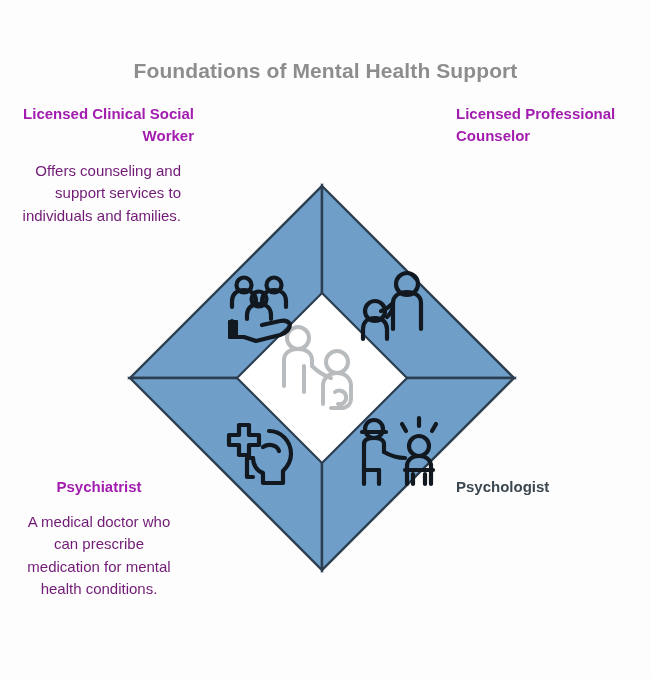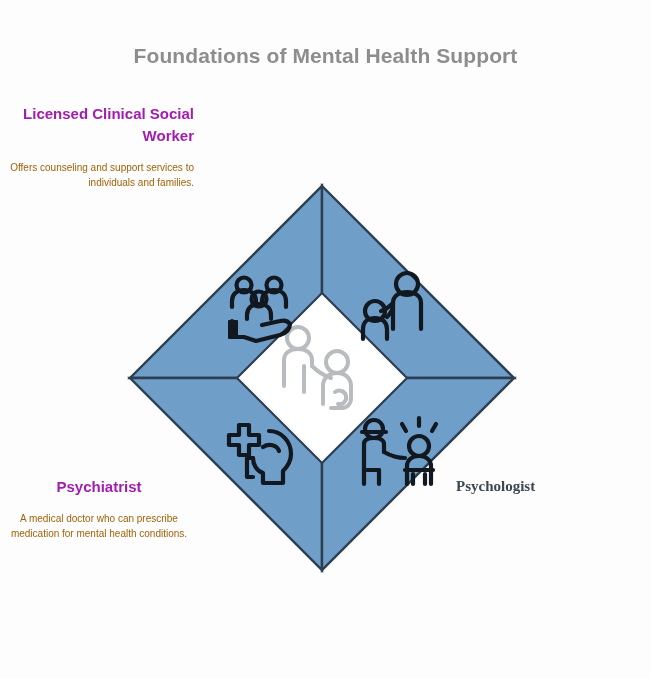--- a/index.html
+++ b/index.html
@@ -12,21 +12,21 @@
     height: 679px;
     position: relative;
     font-family: "Liberation Sans", sans-serif;
     background: #fdfdfd;
     overflow: hidden;
   }
 
   
   .page-title {
     position: absolute;
-    top: 44px;
+    top: 59px;
     left: 0;
     width: 651px;
     text-align: center;
     font-size: 21px;
     font-weight: bold;
     color: #8d8d8d;
     letter-spacing: 0.1px;
   }
 
   
@@ -36,27 +36,26 @@
   }
   .block-heading {
     font-size: 15px;
     font-weight: bold;
     color: #a21caf;
     line-height: 1.45;
     margin: 0 0 13px 0;
   }
   .block-heading.is-active {
     color: #3a4750;
-    font-family: Liberation Serif, serif;
   }
   .block-body {
-    font-size: 10px;
-    color: #a16207;
+    font-size: 15px;
+    color: #701a75;
     line-height: 1.5;
-    margin: 0;
+    margin: 13px;
   }
 
   #block-top-left  { top: 103px; left: 4px;   text-align: right; }
   #block-top-right { top: 103px; left: 456px; text-align: left;  }
   #block-bottom-left  { top: 476px; left: 4px;   text-align: center; }
   #block-bottom-right { top: 476px; left: 456px; text-align: left;  }
 
   
   .diagram {
     position: absolute;
@@ -164,20 +163,21 @@
     </g>
   </svg>
 </div>
 
 <div class="text-block" id="block-top-left">
   <div class="block-heading">Licensed Clinical Social Worker</div>
   <div class="block-body">Offers counseling and support services to individuals and families.</div>
 </div>
 
 <div class="text-block" id="block-top-right">
+  <div class="block-heading">Licensed Professional Counselor</div>
 </div>
 
 <div class="text-block" id="block-bottom-left">
   <div class="block-heading">Psychiatrist</div>
   <div class="block-body">A medical doctor who can prescribe medication for mental health conditions.</div>
 </div>
 
 <div class="text-block" id="block-bottom-right">
   <div class="block-heading is-active">Psychologist</div>
 </div>

